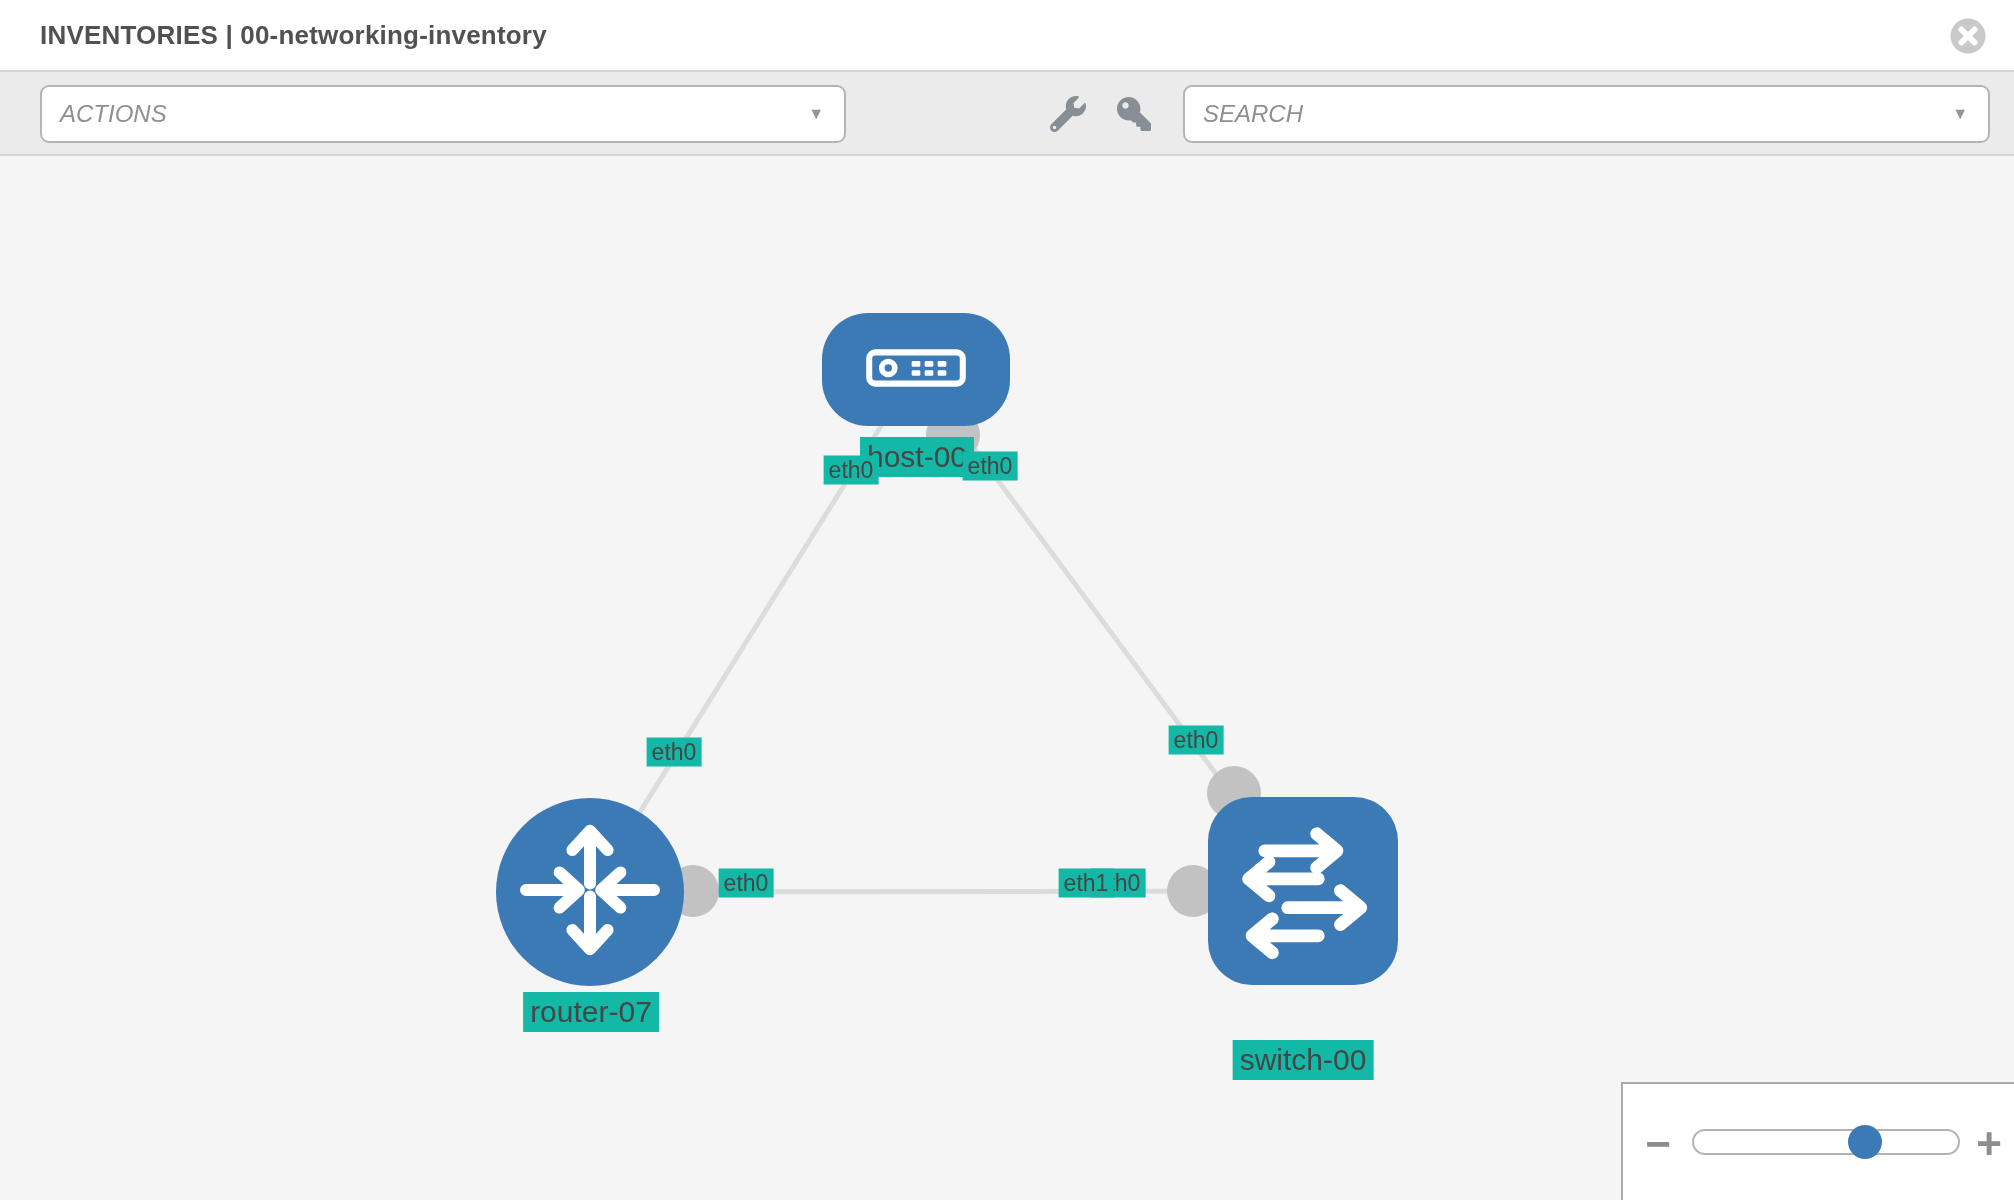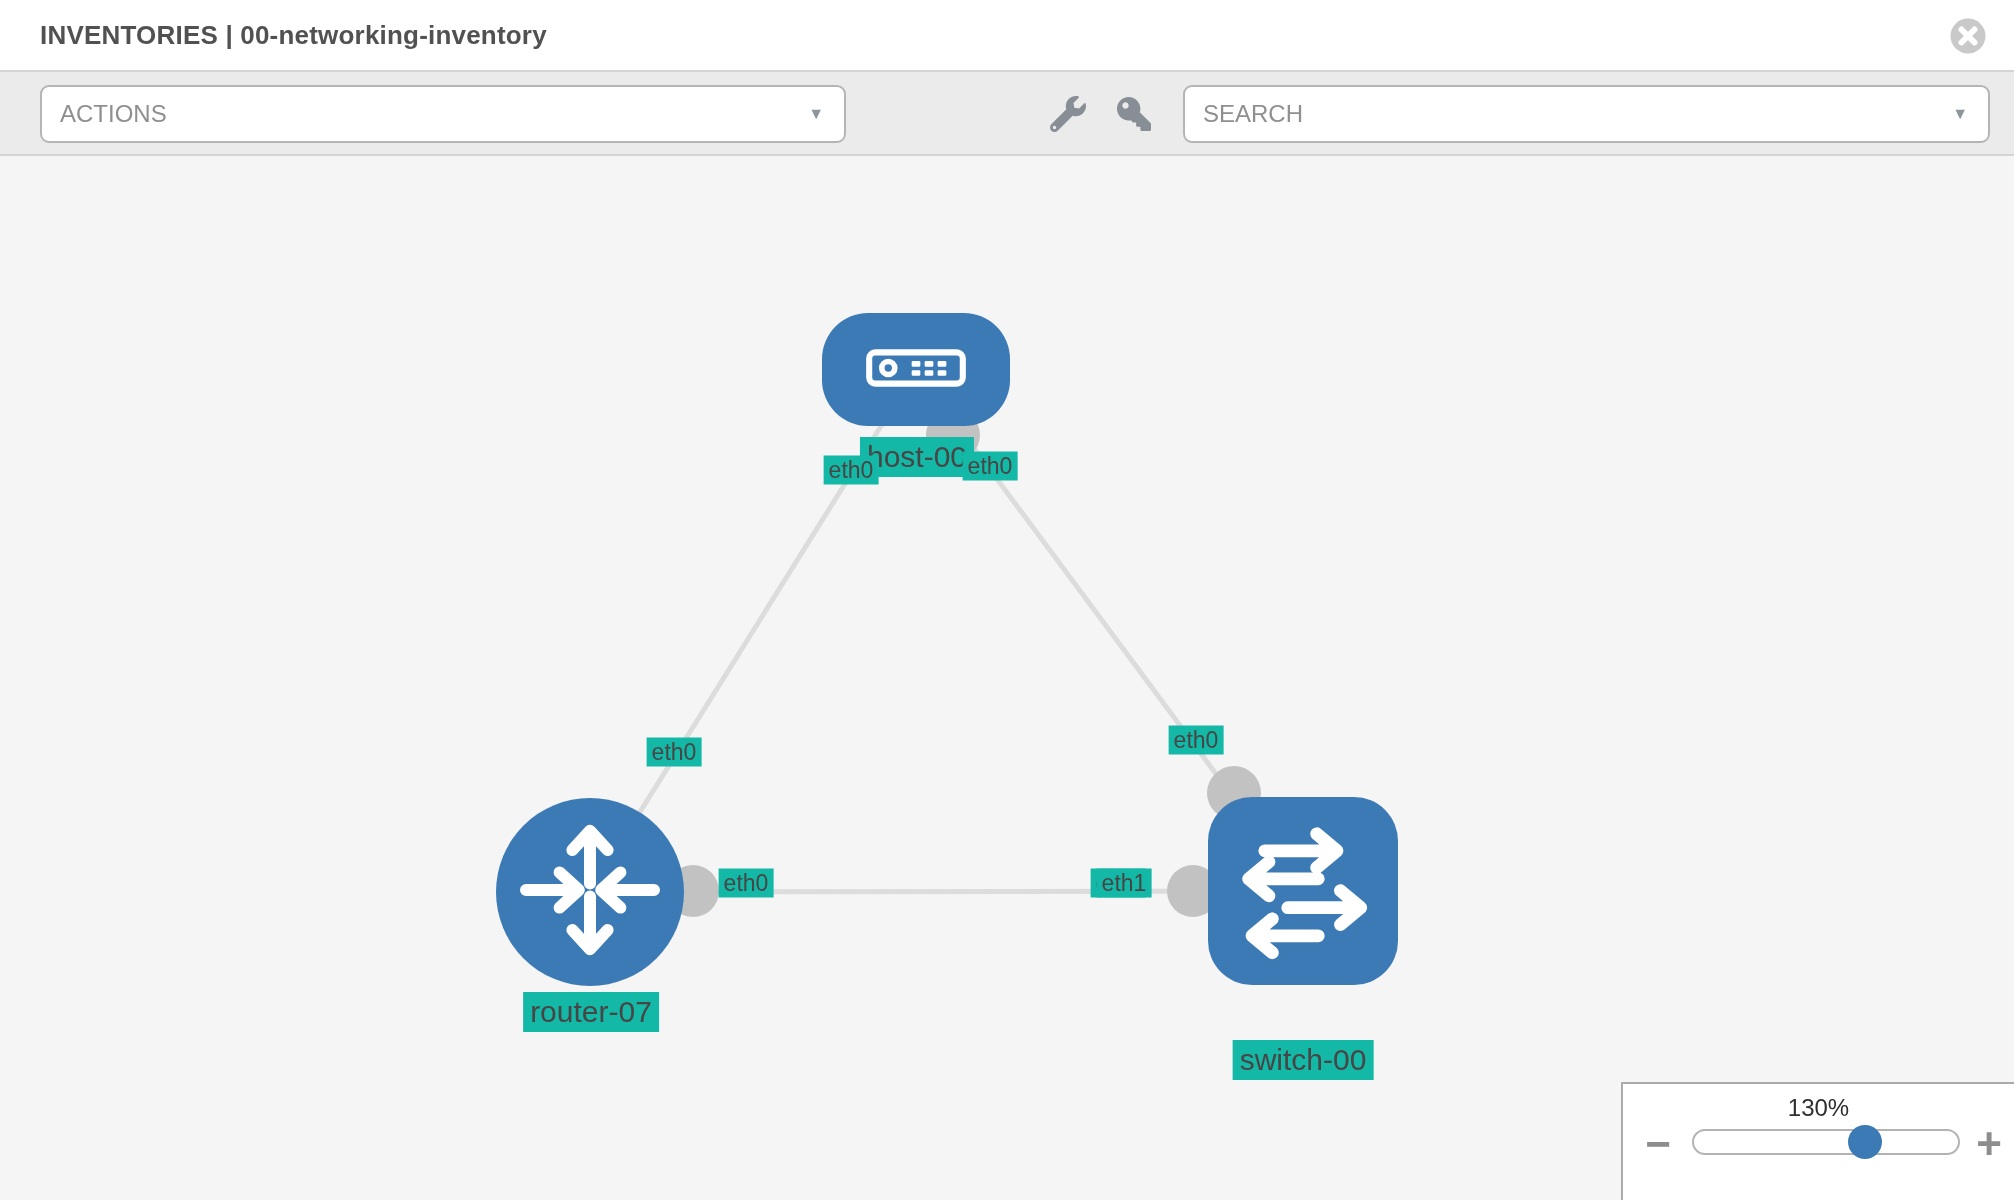--- a/index.html
+++ b/index.html
@@ -10,21 +10,21 @@
   
   .header { position:absolute; left:0; top:0; width:2014px; height:72px;
     background:#ffffff; border-bottom:2px solid #d4d4d4; }
   .header .title { position:absolute; left:40px; top:0; line-height:70px;
     font-size:26px; font-weight:bold; color:#515151; letter-spacing:0.2px; }
   .close-btn { position:absolute; right:26px; top:16px; width:40px; height:40px;
     cursor:pointer; border:none; background:transparent; }
 
   
   .toolbar { position:absolute; left:0; top:72px; width:2014px; height:84px;
-    background:#ebebeb; border-bottom:2px solid #d4d4d4; }
+    background:#ebebeb; border-bottom:2px solid #d4d4d4;font-style:italic; }
   .select-box { position:absolute; top:13px; height:58px; background:#fff;
     border:2px solid #b5b5b5; border-radius:9px; cursor:pointer; }
   .select-box .sel-label { position:absolute; left:18px; top:0; line-height:54px;
     font-size:24px; color:#8f8f8f; }
   .select-box .caret { position:absolute; right:20px; top:0; line-height:54px;
     font-size:16px; color:#8e959b; }
   .actions-box { left:40px; width:806px; }
   .search-box  { left:1183px; width:807px;text-align:right; }
   .tool-icon-btn { position:absolute; top:22px; width:44px; height:40px;
     background:transparent; border:none; cursor:pointer; }
@@ -51,21 +51,21 @@
   
   .lbl-host   { left:917px;  top:301px; }
   .lbl-router { left:591px;  top:856px; }
   .lbl-switch { left:1303px; top:904px; }
   .lbl-host-left   { left:851px;  top:314px; }
   .lbl-host-right  { left:990px;  top:310px; }
   .lbl-router-top  { left:674px;  top:596px; }
   .lbl-switch-top  { left:1196px; top:584px; }
   .lbl-mid-left    { left:746px;  top:727px; }
   .lbl-mid-under   { left:1118px; top:727px; }
-  .lbl-mid-over    { left:1124px; top:727px; }
+  .lbl-mid-over    { left:1086px; top:727px; }
 
   
   .zoom-panel { position:absolute; left:1621px; top:1082px; width:393px; height:118px;
     background:#ffffff; border-top:2px solid #ababab; border-left:2px solid #ababab; }
   .zoom-percent { position:absolute; left:0; top:10px; width:100%;
     text-align:center; font-size:24px; color:#2e2e2e; }
   .zoom-minus, .zoom-plus { position:absolute; top:30px; width:44px; height:60px;
     border:none; background:transparent; color:#8d8d8d; font-size:44px;
     font-weight:bold; line-height:58px; text-align:center; cursor:pointer; padding:0; }
   .zoom-minus { left:13px; }
@@ -178,21 +178,20 @@
     <span class="nlabel port-label lbl-host-left">eth0</span>
     <span class="nlabel port-label lbl-host-right">eth0</span>
     <span class="nlabel port-label lbl-router-top">eth0</span>
     <span class="nlabel port-label lbl-switch-top">eth0</span>
     <span class="nlabel port-label lbl-mid-left">eth0</span>
     <span class="nlabel port-label lbl-mid-under">eth0</span>
     <span class="nlabel port-label lbl-mid-over">eth1</span>
   </div>
 
   <div class="zoom-panel">
-    <div class="zoom-percent">130%</div>
     <button class="zoom-minus">
       <span>−</span>
     </button>
     <div class="zoom-track">
       <div class="zoom-thumb"></div>
     </div>
     <button class="zoom-plus">
       <span>+</span>
     </button>
   </div>

